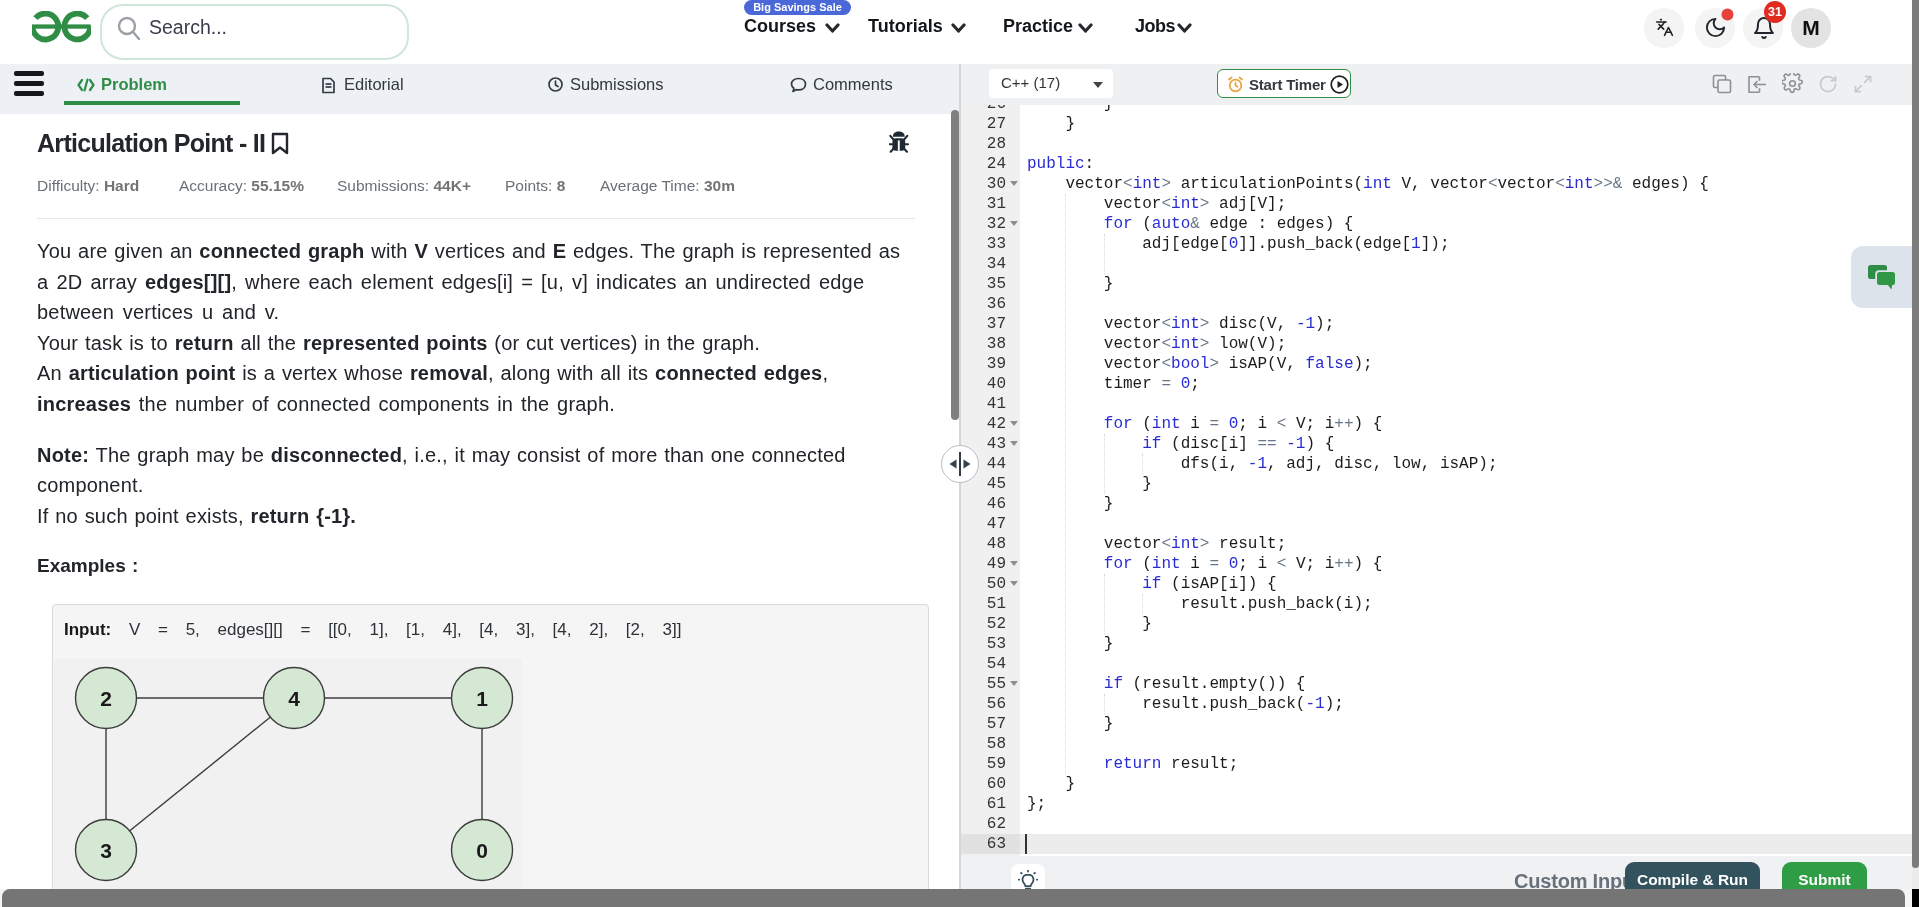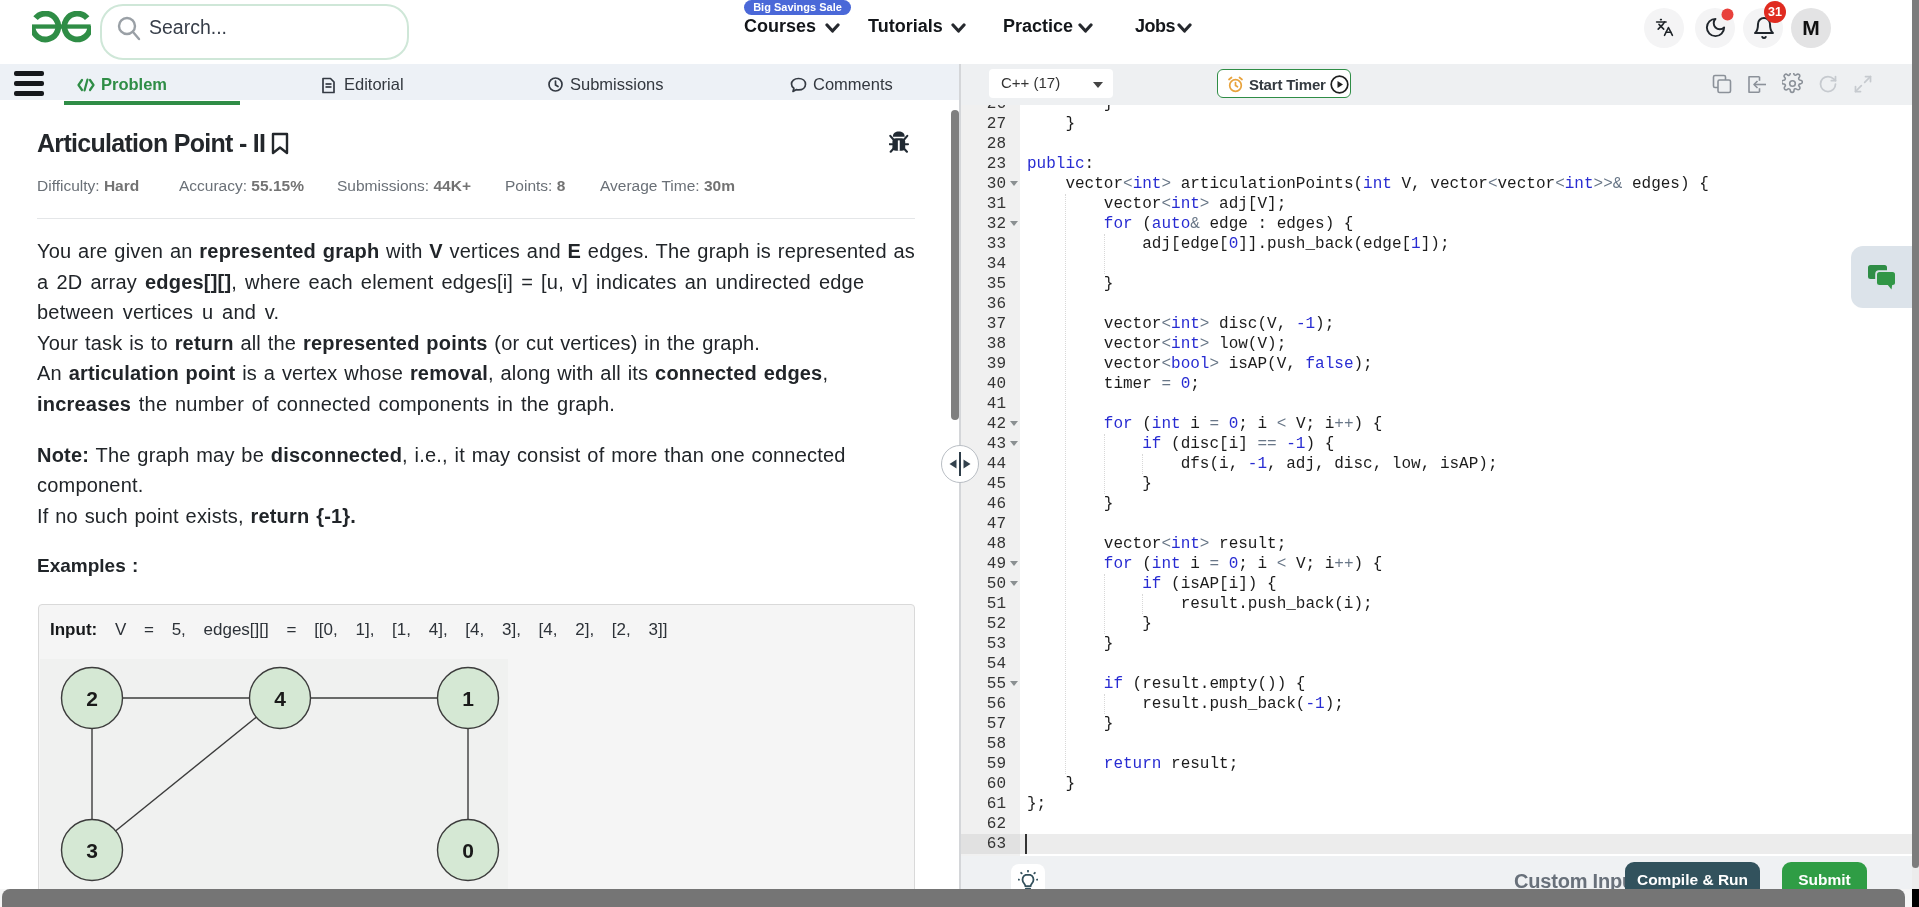--- a/index.html
+++ b/index.html
@@ -8,32 +8,32 @@
 .abs { position:absolute; }
 
 #header { position:absolute; left:0; top:0; width:1919px; height:64px; background:#fff; }
 #searchpill { position:absolute; left:100px; top:4px; width:309px; height:56px;
   border:2px solid #cfe7d8; border-radius:23px; background:#fff; }
 .navitem { position:absolute; top:16px; font-size:18px; font-weight:600; color:#13161a; }
 #badge { position:absolute; left:744px; top:0px; width:107px; height:15px; background:#4a68d8;
   border-radius:7.5px; color:#fff; font-size:11px; font-weight:700; text-align:center; line-height:15px; }
 .iconcircle { position:absolute; top:8px; width:40px; height:40px; border-radius:50%; background:#f4f4f5; }
 
-#tabbar { position:absolute; left:0; top:64px; width:960px; height:36px; background:#edf1f6; }
+#tabbar { position:absolute; left:0; top:64px; width:960px; height:50px; background:#edf1f6; }
 #toolbar { position:absolute; left:960px; top:64px; width:959px; height:41px; background:#eef0f2;padding-left:8px; }
 .tabtxt { font-size:16.5px; font-weight:500; color:#33383f; }
 #underline { position:absolute; left:64px; top:37px; width:176px; height:4px; background:#2f8d46; }
 
 #title { position:absolute; left:37px; top:129px; font-size:25px; font-weight:700; color:#23272b; letter-spacing:-0.7px; }
 .meta { position:absolute; top:177px; font-size:15.5px; color:#6a7077; }
 .meta b { color:#737373; }
 #hr1 { position:absolute; left:37px; top:218px; width:878px; height:1px; background:#e4e6e8; }
 .bl { position:absolute; left:37px; height:30px; line-height:30px; font-size:20px; letter-spacing:0.2px; word-spacing:1px; color:#212529; white-space:nowrap; }
 
-#exbox { position:absolute; left:38px; top:604px; width:877px; height:301px;
+#exbox { position:absolute; left:52px; top:604px; width:877px; height:301px;
   background:#f5f5f5; border:1px solid #d9d9d9; border-radius:4px; }
 #eximg { position:absolute; left:1px; top:54px; width:468px; height:246px; background:#f0f1f0; }
 
 #editor { position:absolute; left:961px; top:105px; width:951px; height:751px; background:#fff; overflow:hidden; }
 #gutter { position:absolute; left:0; top:0; width:59px; height:751px; background:#f0f0f0; }
 .ln { position:absolute; left:0; width:45px; height:20px; line-height:20px; text-align:right;
   font-family:"Liberation Mono", monospace; font-size:16px; color:#333; }
 .cl { position:absolute; left:66px; height:20px; line-height:20px; white-space:pre;
   font-family:"Liberation Mono", monospace; font-size:16px; color:#1c1c1c; }
 .k { color:#282cd2; }
@@ -229,21 +229,21 @@
     <line x1="4.4" y1="17.8" x2="1.7" y2="20.7"></line>
       <line x1="15.2" y1="17.8" x2="17.9" y2="20.7"></line>
   </g>
 </svg>
 <div class="meta" style="left:37px">Difficulty: <b>Hard</b></div>
 <div class="meta" style="left:179px">Accuracy: <b>55.15%</b></div>
 <div class="meta" style="left:337px">Submissions: <b>44K+</b></div>
 <div class="meta" style="left:505px">Points: <b>8</b></div>
 <div class="meta" style="left:600px">Average Time: <b>30m</b></div>
 <div id="hr1"></div>
-<div class="bl" style="top:236px">You are given an <b>represented graph</b> with <b>V</b> vertices and <b>E</b> edges. The graph is represented as</div>
+<div class="bl" style="top:236px">You are given an <b>connected graph</b> with <b>V</b> vertices and <b>E</b> edges. The graph is represented as</div>
 <div class="bl" style="top:267px;word-spacing:2.3px">a 2D array <b>edges[][]</b>, where each element edges[i] = [u, v] indicates an undirected edge</div>
 <div class="bl" style="top:297px;word-spacing:3px">between vertices u and v.</div>
 <div class="bl" style="top:328px">Your task is to <b>return</b> all the <b>represented points</b> (or cut vertices) in the graph.</div>
 <div class="bl" style="top:358px">An <b>articulation point</b> is a vertex whose <b>removal</b>, along with all its <b>connected edges</b>,</div>
 <div class="bl" style="top:389px;word-spacing:2px"><b>increases</b> the number of connected components in the graph.</div>
 <div class="bl" style="top:440px"><b>Note:</b> The graph may be <b>disconnected</b>, i.e., it may consist of more than one connected</div>
 <div class="bl" style="top:470px">component.</div>
 <div class="bl" style="top:501px">If no such point exists, <b>return {-1}.</b></div>
 <div class="bl" style="top:551px;font-size:19px;letter-spacing:0"><b>Examples :</b></div>
 <div id="exbox">
@@ -276,21 +276,21 @@
 
 <div id="editor">
 <div id="gutter"></div>
 <div class="abs" style="left:0;top:729px;width:59px;height:20px;background:#e1e1e1"></div>
 <div class="abs" style="left:59px;top:729px;width:892px;height:20px;background:#ececec"></div>
 <div class="ln" style="top:-11px">26</div>
 <div class="cl" style="top:-11px">        }</div>
 <div class="ln" style="top:9px">27</div>
 <div class="cl" style="top:9px">    }</div>
 <div class="ln" style="top:29px">28</div>
-<div class="ln" style="top:49px">23</div>
+<div class="ln" style="top:49px">24</div>
 <div class="cl" style="top:49px"><span class="k">public</span>:</div>
 <div class="ln" style="top:69px">30</div>
 <div class="fold" style="top:69px"></div>
 <div class="cl" style="top:69px">    vector<span class="o">&lt;</span><span class="k">int</span><span class="o">&gt;</span> articulationPoints(<span class="k">int</span> V, vector<span class="o">&lt;</span>vector<span class="o">&lt;</span><span class="k">int</span><span class="o">&gt;&gt;&amp;</span> edges) {</div>
 <div class="ln" style="top:89px">31</div>
 <div class="cl" style="top:89px">        vector<span class="o">&lt;</span><span class="k">int</span><span class="o">&gt;</span> adj[V];</div>
 <div class="ln" style="top:109px">32</div>
 <div class="fold" style="top:109px"></div>
 <div class="cl" style="top:109px">        <span class="k">for</span> (<span class="k">auto</span><span class="o">&amp;</span> edge : edges) {</div>
 <div class="ln" style="top:129px">33</div>

